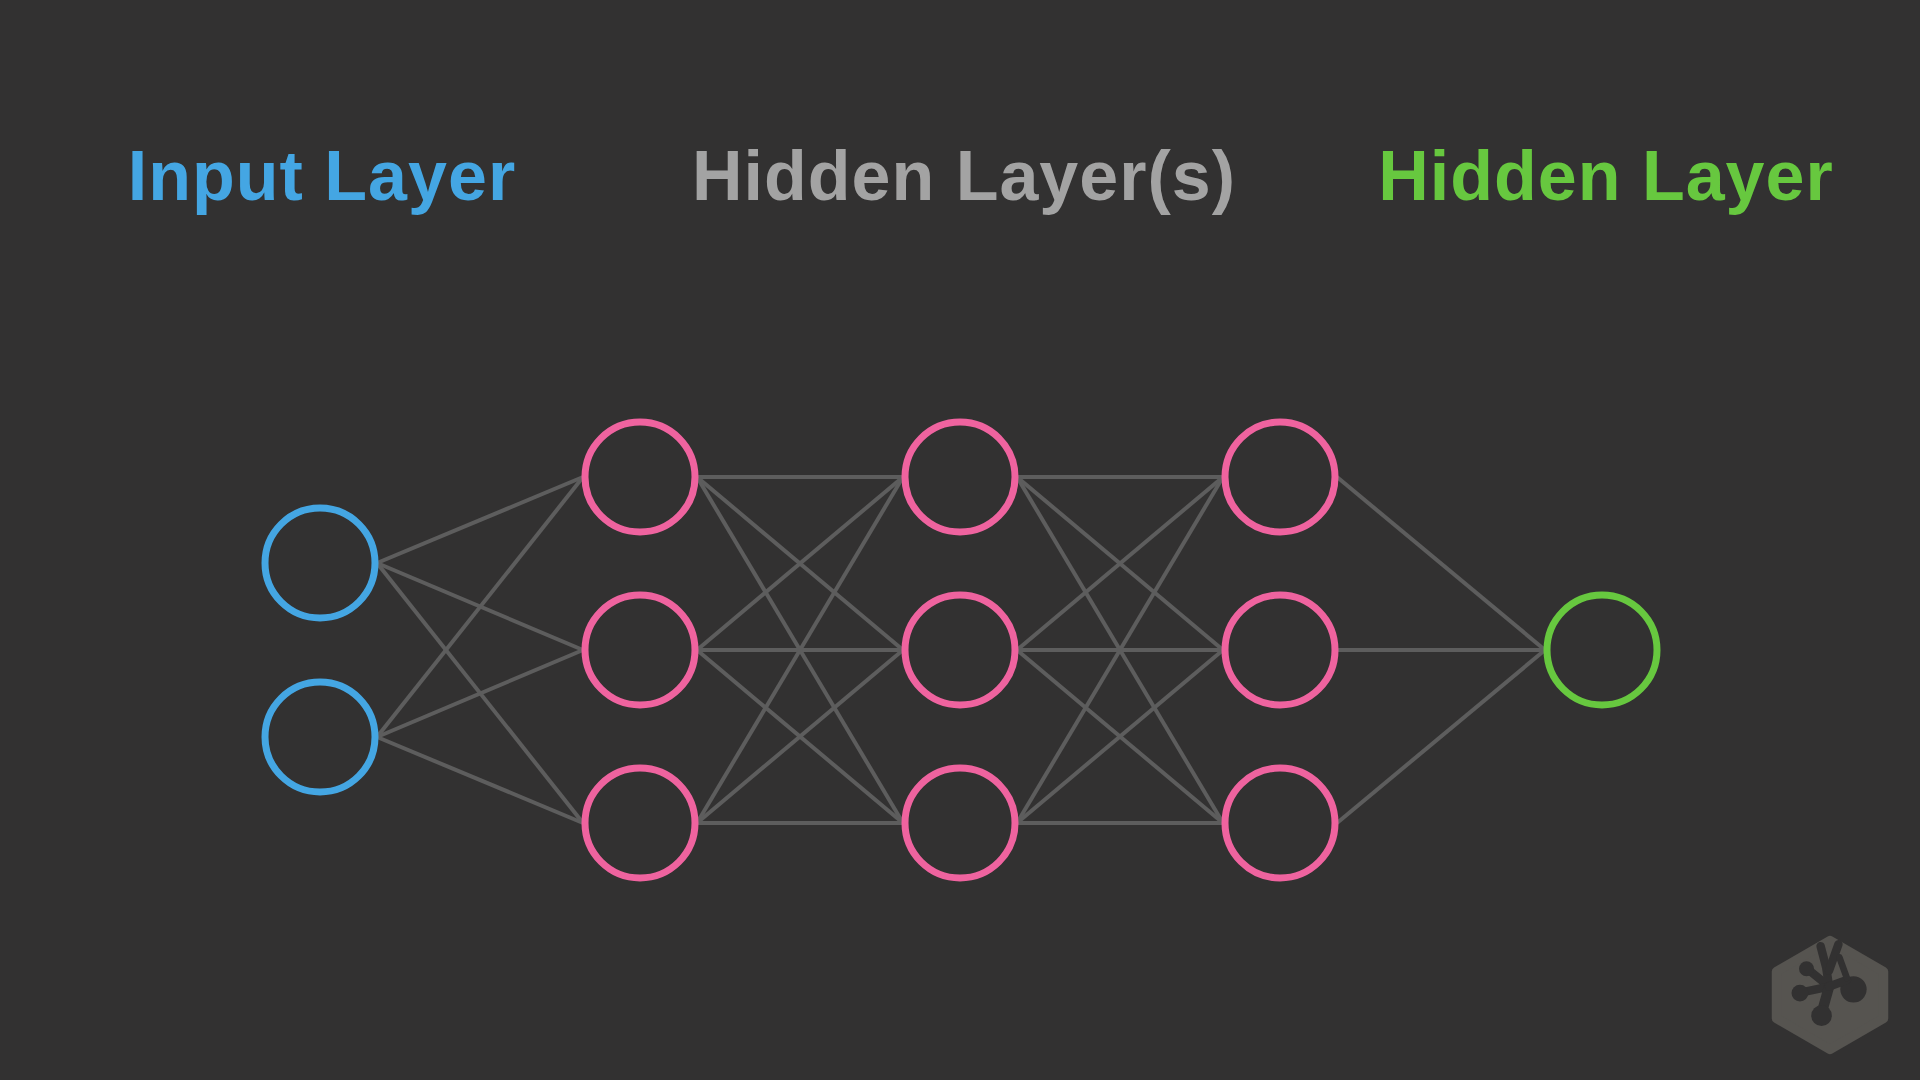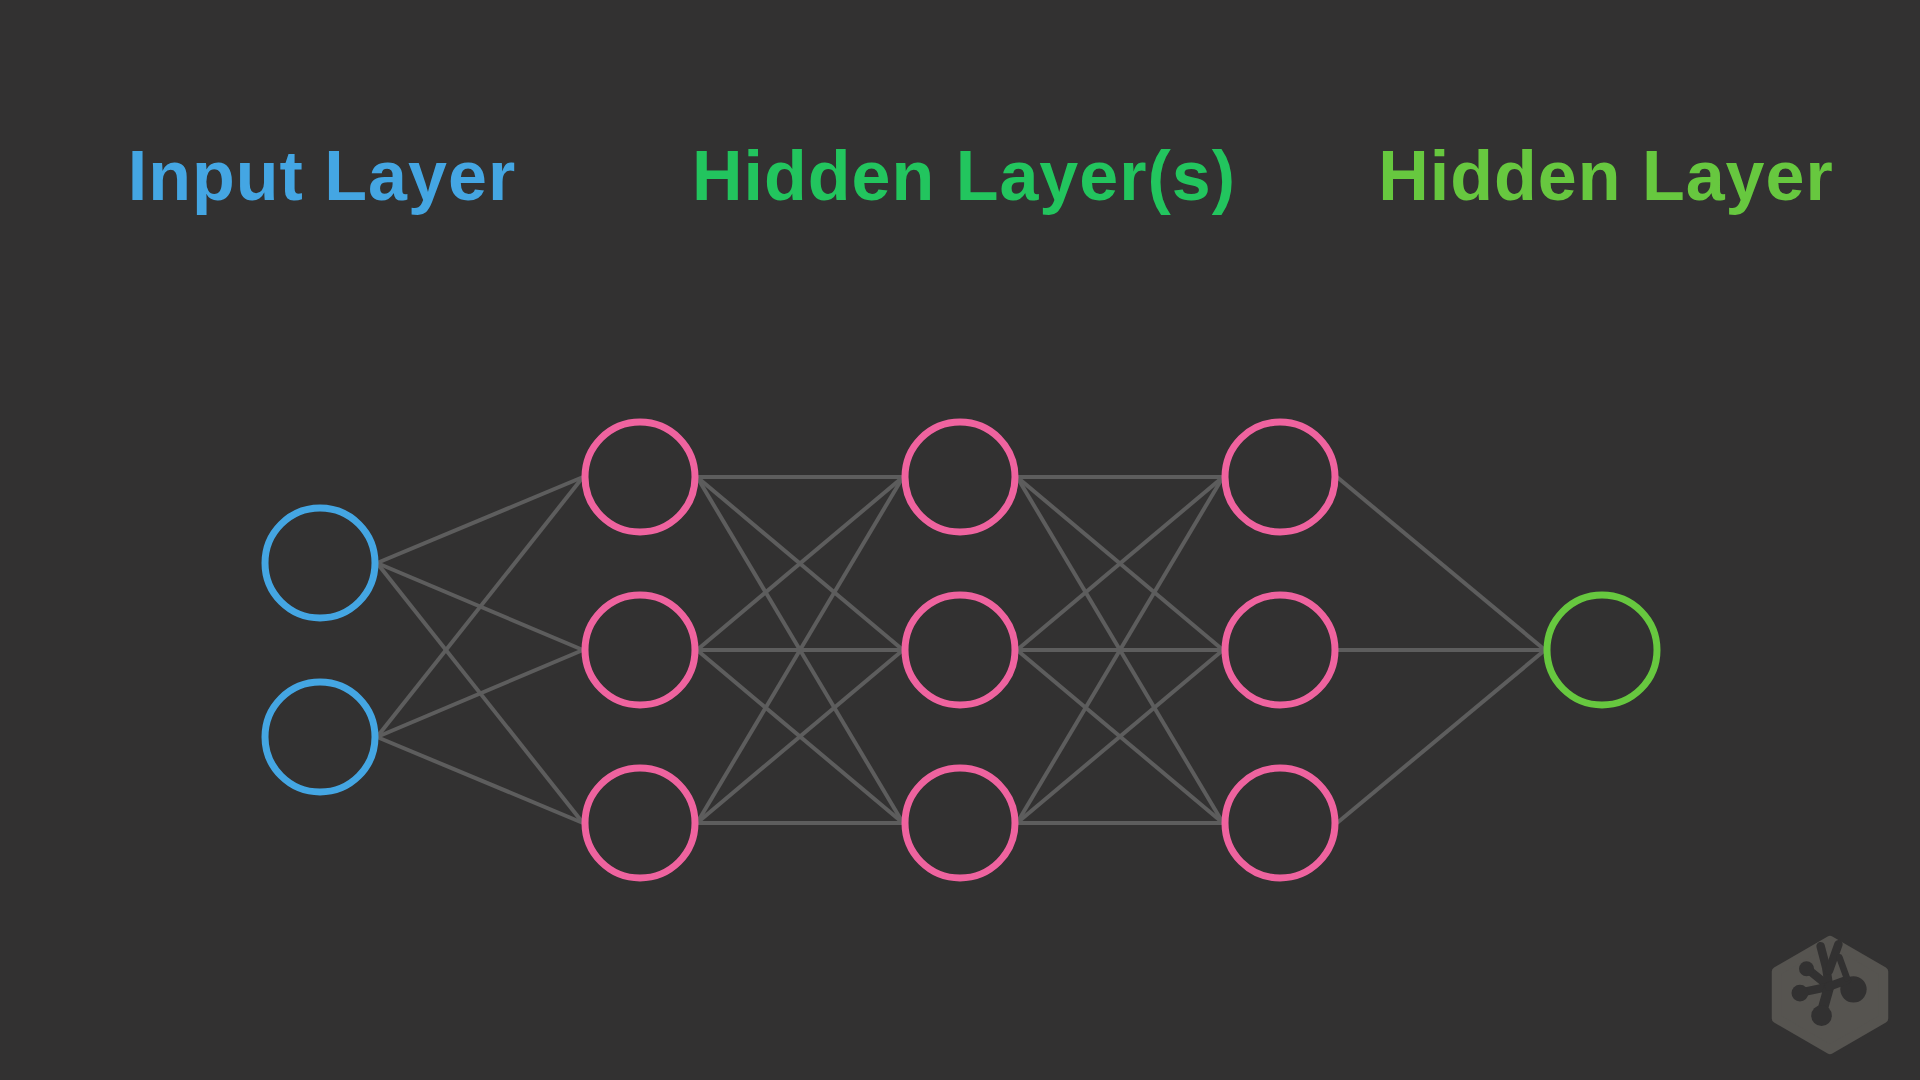--- a/index.html
+++ b/index.html
@@ -92,21 +92,21 @@
       <circle cx="960" cy="477" r="55" fill="#323131" stroke="#ef639f" stroke-width="7"></circle>
       <circle cx="960" cy="650" r="55" fill="#323131" stroke="#ef639f" stroke-width="7"></circle>
       <circle cx="960" cy="823" r="55" fill="#323131" stroke="#ef639f" stroke-width="7"></circle>
       <circle cx="1280" cy="477" r="55" fill="#323131" stroke="#ef639f" stroke-width="7"></circle>
       <circle cx="1280" cy="650" r="55" fill="#323131" stroke="#ef639f" stroke-width="7"></circle>
       <circle cx="1280" cy="823" r="55" fill="#323131" stroke="#ef639f" stroke-width="7"></circle>
       <circle cx="1602" cy="650" r="55" fill="#323131" stroke="#67c83f" stroke-width="7"></circle>
     </svg>
 
   <div class="layer-title" style="left: 322px; top: 176px; color: rgb(68, 166, 227);">Input Layer</div>
-  <div class="layer-title" style="left: 964px; top: 176px; color: #22c55e;">Hidden Layer(s)</div>
+  <div class="layer-title" style="left: 964px; top: 176px; color: #a3a3a3;">Hidden Layer(s)</div>
   <div class="layer-title" style="left: 1606px; top: 176px; color: rgb(103, 200, 63);">Hidden Layer</div>
 
   <svg class="logo" viewBox="0 0 140 132">
 
     <polygon class="hex" points="70,8 127,41 127,91 70,124 13,91 13,41"></polygon>
 
     <g>
       <path class="cut" stroke-width="9" d="M 60,14 L 66,37 L 69,57"></path>
       <path class="cut" stroke-width="9" d="M 79,12 L 69,40"></path>
       <path class="cut" stroke-width="9" d="M 69,57 L 48,40"></path>

